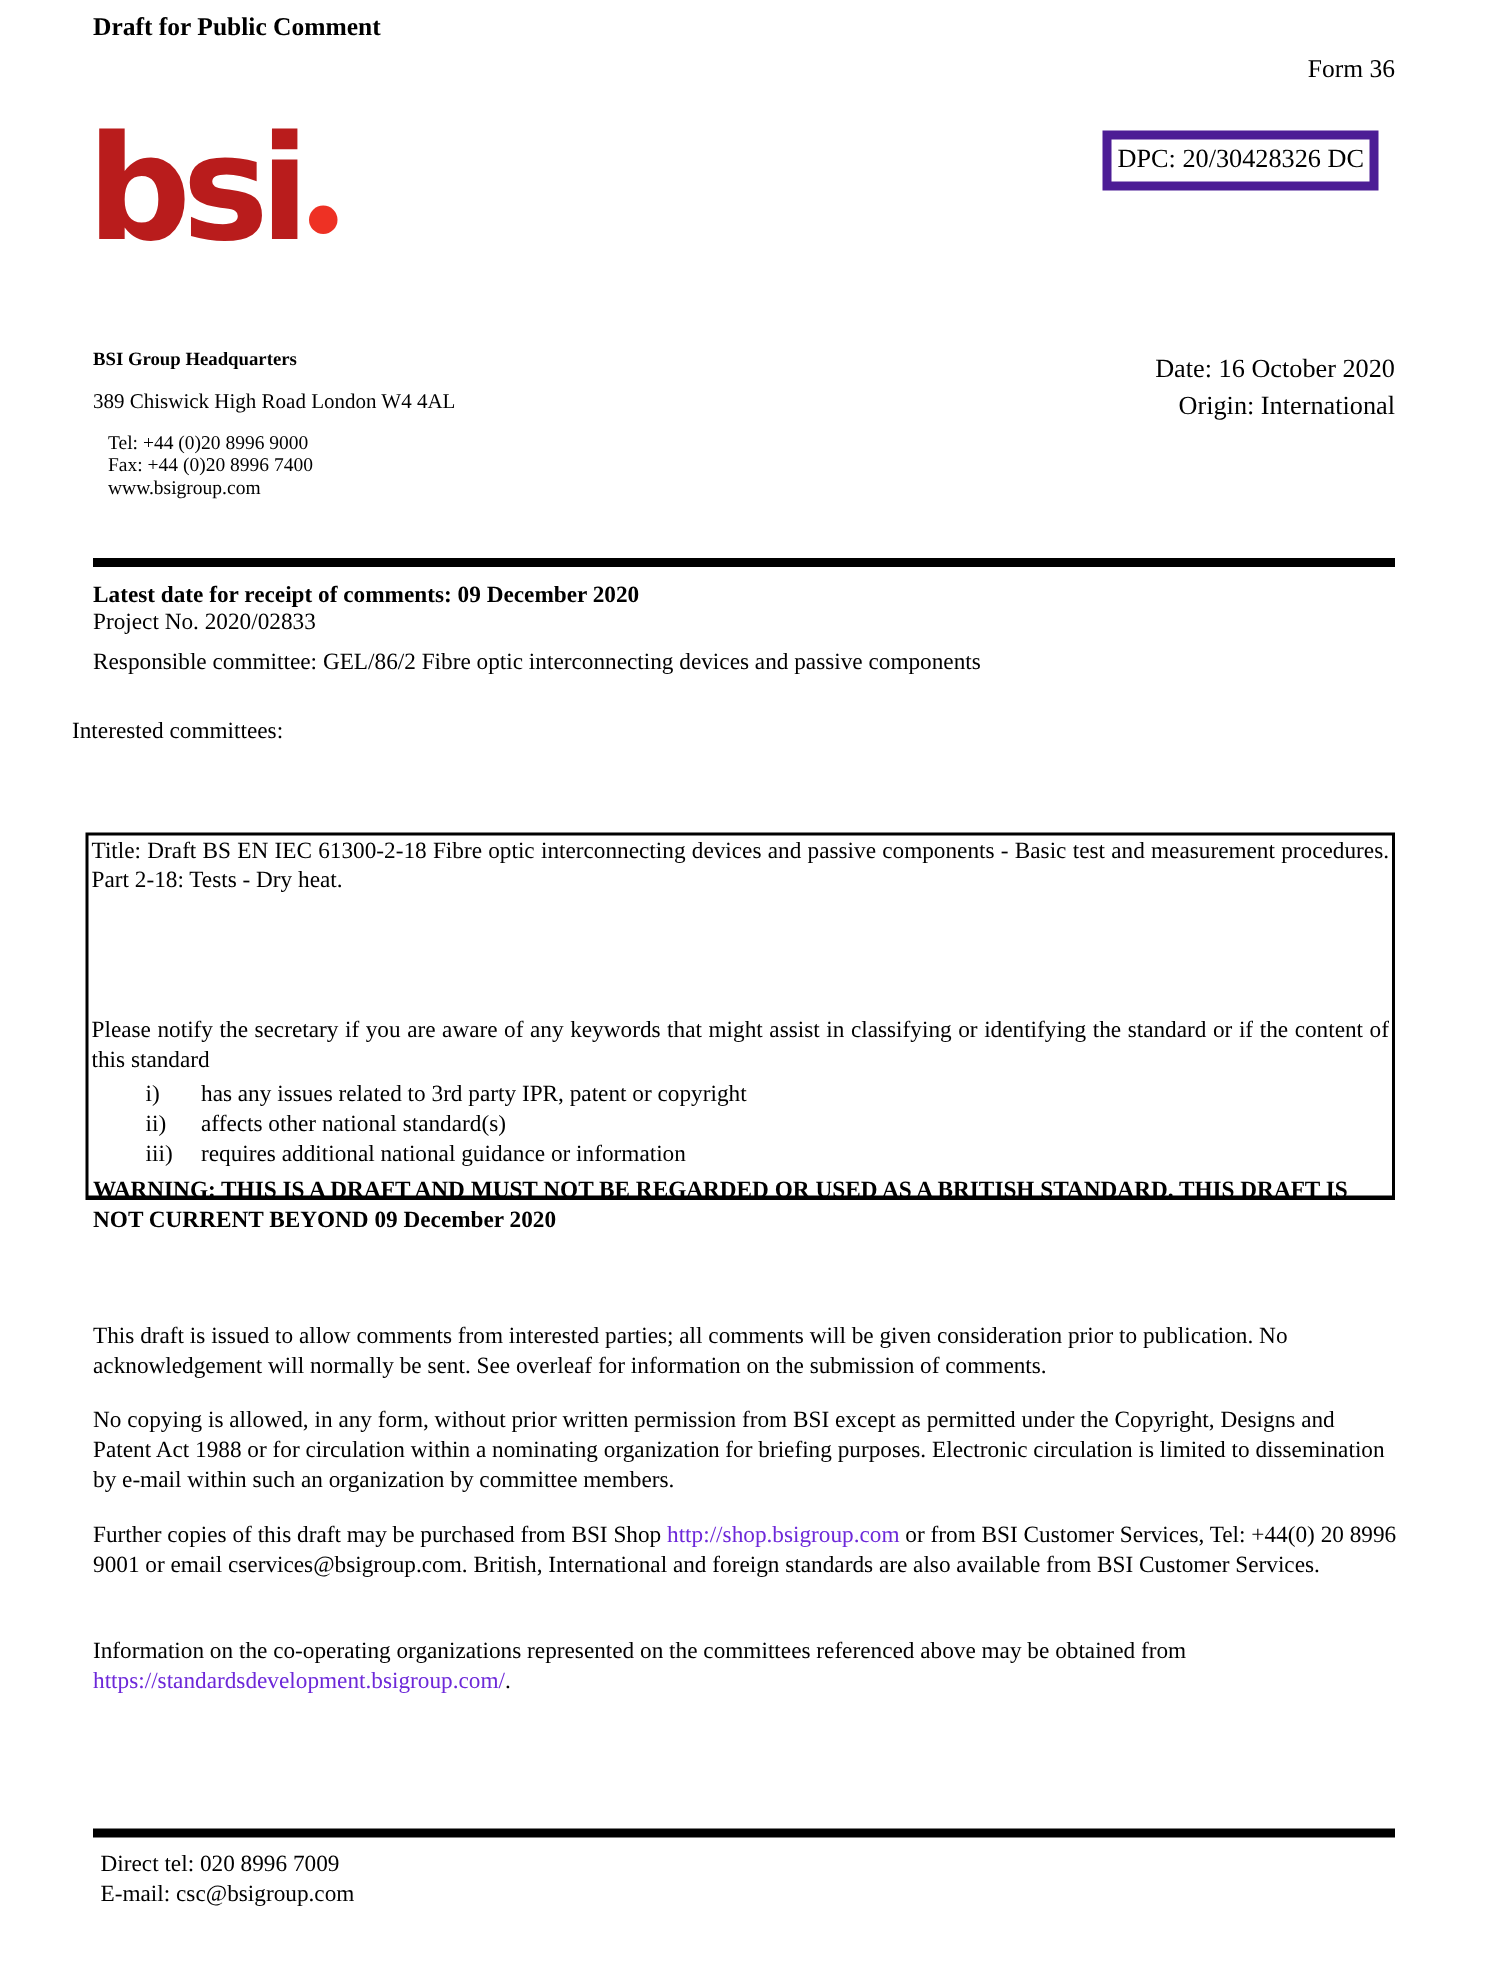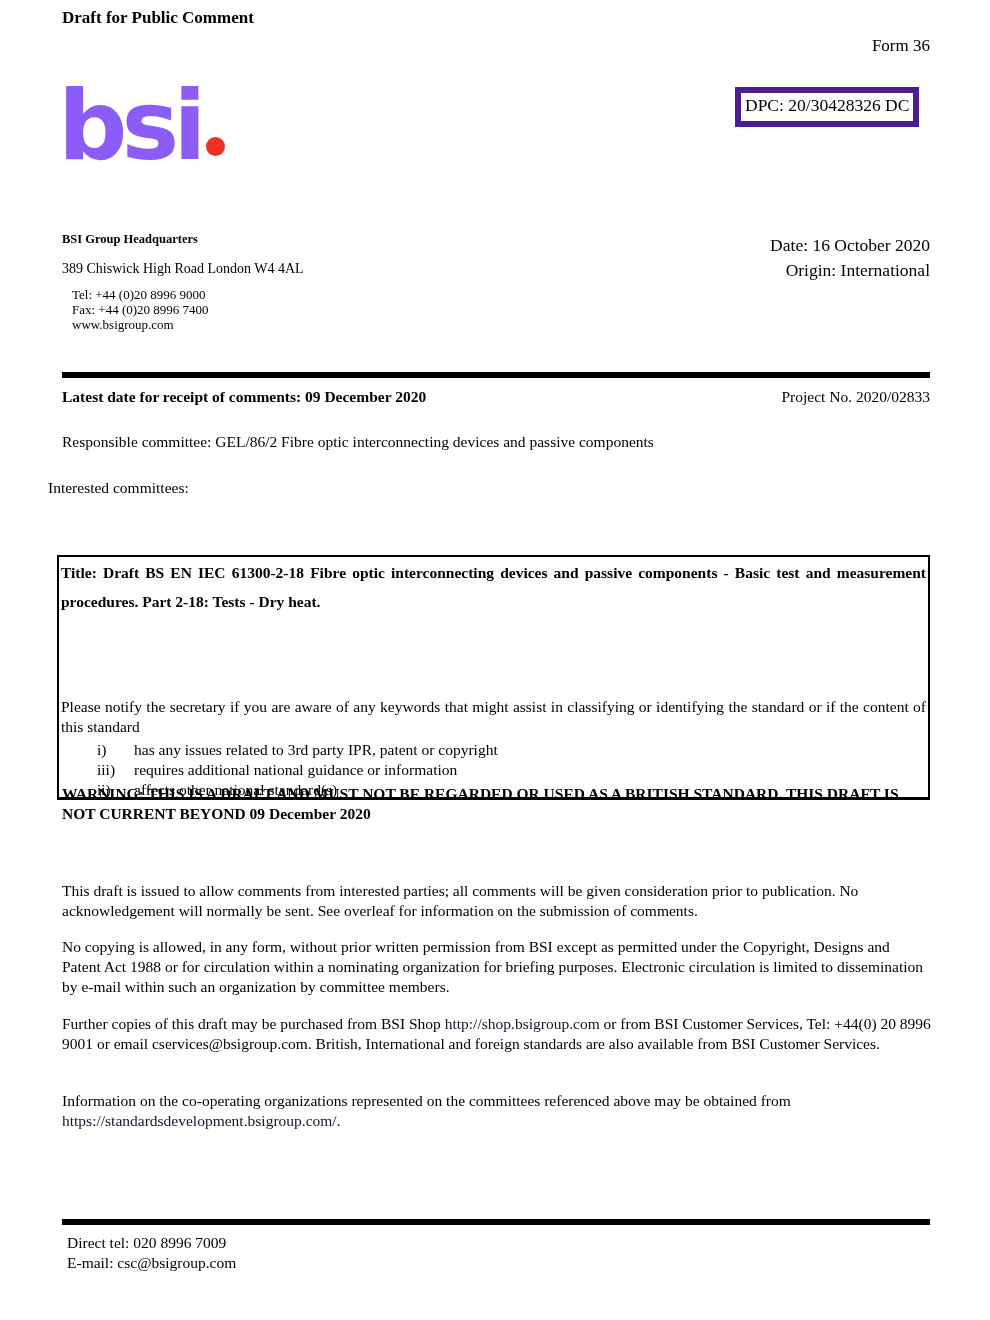--- a/index.html
+++ b/index.html
@@ -21,68 +21,68 @@
 
   .dpc-box {
     left: 735px; top: 87px; width: 184px; height: 40px;
     border: 6px solid #4c1d95; font-size: 17.5px; padding: 2px 0 0 4px;
   }
 
   .logo { left: 58px; top: 70px; white-space: nowrap; }
   .logo-text {
     font-family: "DejaVu Sans", "Liberation Sans", sans-serif;
     font-weight: bold; font-size: 97px; line-height: 112px;
-    letter-spacing: -6px; color: #8b5cf6;
+    letter-spacing: -6px; color: #b91c1c;
   }
   .logo-dot {
     display: inline-block; width: 19px; height: 19px; border-radius: 50%;
     background: #ee3124; margin-left: 6px; vertical-align: 3px;
   }
 
   .contact { left: 62px; top: 232px; }
   .contact-name { font-size: 12.5px; font-weight: bold; margin-bottom: 14px; }
   .contact-address { font-size: 14px; margin-bottom: 10px; }
   .contact-line { font-size: 13px; line-height: 15px; margin-left: 10px; }
 
   .meta { right: 60px; top: 233px; text-align: right; font-size: 17.5px; line-height: 25px; }
 
   .rule { left: 62px; width: 868px; height: 6px; background: #000; }
   .rule-top { top: 372px; }
   .rule-bottom { top: 1219px; }
 
   .comments-row {
     left: 62px; top: 388px; width: 868px;
-    display: flex; justify-content: space-between; font-size: 15.5px;
+    display: flex; justify-content: space-between; font-size: 15.5px; flex-direction: column;
   }
   .comments-row .latest { font-weight: bold; }
 
   .responsible { left: 62px; top: 433px; font-size: 15.5px; }
   .interested  { left: 48px; top: 479px; font-size: 15.5px; }
 
   .title-box {
     left: 57px; top: 555px; width: 873px; height: 245px;
     border: 2px solid #000; border-bottom-width: 3px;
     padding: 1px 2px; font-size: 15.5px;
   }
-  .box-title  { text-align: justify; line-height: 29px; font-weight: bold; }
+  .box-title  { text-align: justify; line-height: 19px; }
   .box-notify { text-align: justify; line-height: 20px; margin-top: 81px; }
   .box-list   { margin-top: 3px; }
   .box-list-row { display: flex; line-height: 20px; }
   .box-list-row .marker { margin-left: 36px; width: 37px; flex: 0 0 37px; }
   .box-list-row .item-text { flex: 1; }
 
   .warning { left: 62px; top: 784px; width: 872px; font-size: 15.5px; font-weight: bold; line-height: 20px; }
 
   .para { left: 62px; width: 870px; font-size: 15.5px; line-height: 20px; }
   .para-issued  { top: 881px; }
   .para-copying { top: 937px; }
   .para-copies  { top: 1014px; }
   .para-info    { top: 1091px; }
   .bold-inline { font-weight: normal; }
-  a.doc-link { color: #0f172a; text-decoration: none; cursor: pointer; }
+  a.doc-link { color: #6d28d9; text-decoration: none; cursor: pointer; }
 
   .footer { left: 67px; top: 1233px; font-size: 15.5px; line-height: 19.5px; }
 </style>
 </head>
 <body>
 
 <div class="page">
 
   <div class="abs draft-label">Draft for Public Comment</div>
   <div class="abs form-label">Form 36</div>
@@ -120,26 +120,26 @@
 
   <div class="abs title-box">
     <div class="box-title">Title: Draft BS EN IEC 61300-2-18 Fibre optic interconnecting devices and passive components - Basic test and measurement procedures. Part 2-18: Tests - Dry heat.</div>
     <div class="box-notify">Please notify the secretary if you are aware of any keywords that might assist in classifying or identifying the standard or if the content of this standard</div>
     <div class="box-list">
       <div class="box-list-row">
         <span class="marker">i)</span>
         <span class="item-text">has any issues related to 3rd party IPR, patent or copyright</span>
       </div>
       <div class="box-list-row">
+        <span class="marker">ii)</span>
+        <span class="item-text">affects other national standard(s)</span>
+      </div>
+      <div class="box-list-row">
         <span class="marker">iii)</span>
         <span class="item-text">requires additional national guidance or information</span>
-      </div>
-      <div class="box-list-row">
-        <span class="marker">ii)</span>
-        <span class="item-text">affects other national standard(s)</span>
       </div>
     </div>
   </div>
 
   <div class="abs warning">WARNING: THIS IS A DRAFT AND MUST NOT BE REGARDED OR USED AS A BRITISH STANDARD. THIS DRAFT IS NOT CURRENT BEYOND 09 December 2020</div>
 
   <div class="abs para para-issued">
     <span>This draft is issued to allow comments from interested parties; all comments will be given consideration prior to publication. No acknowledgement will normally be sent. </span><span class="bold-inline">See overleaf for information on the submission of comments.</span>
   </div>
 

